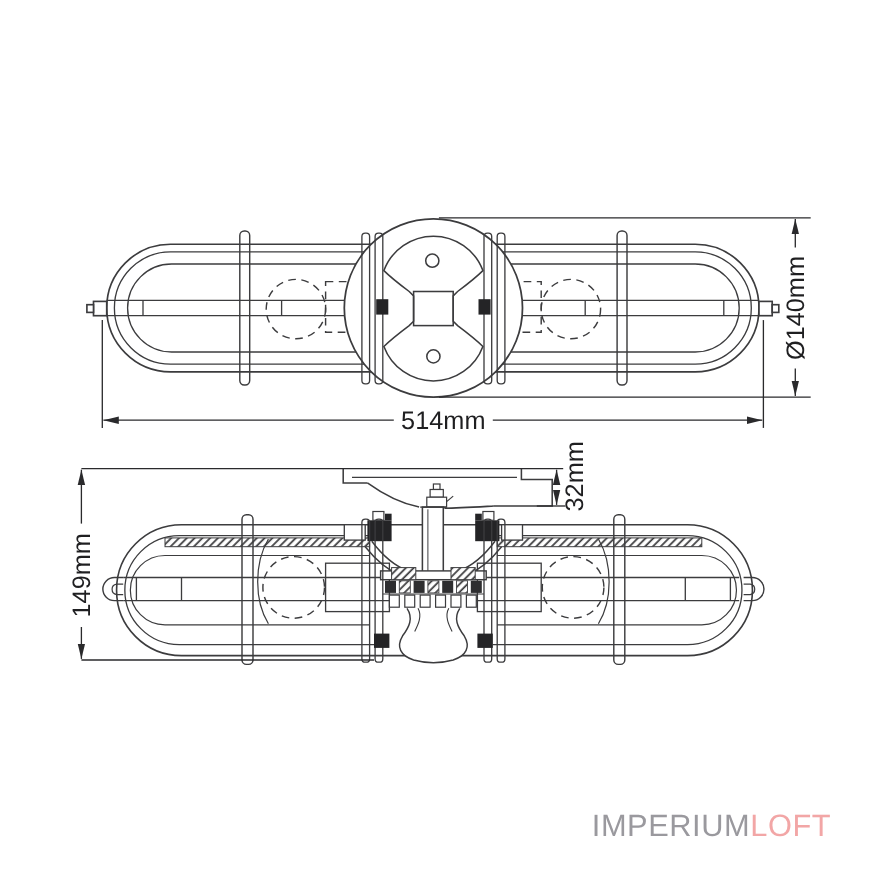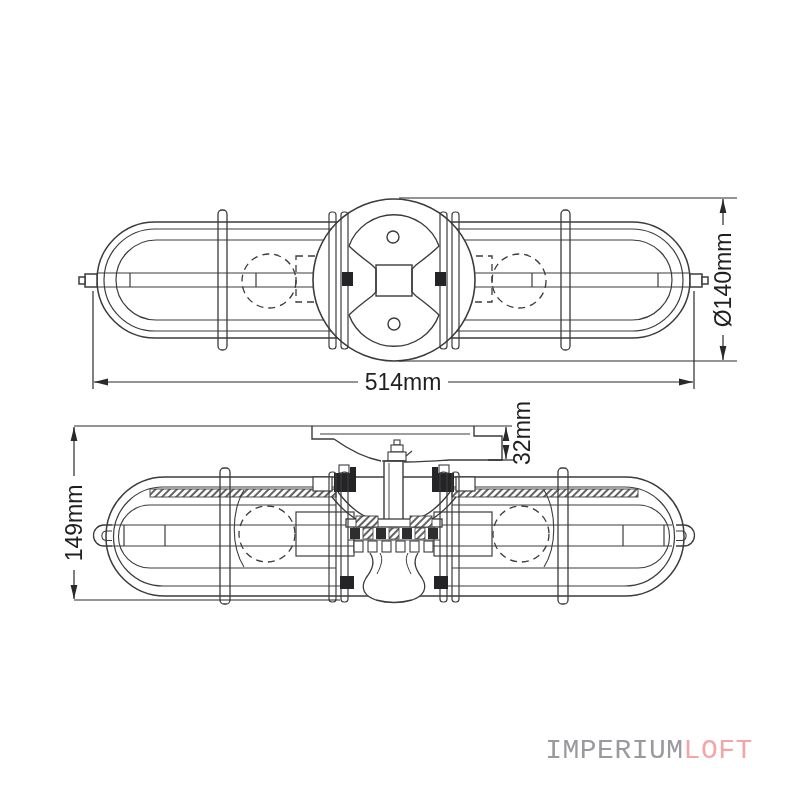--- a/index.html
+++ b/index.html
@@ -1,22 +1,22 @@
 <!DOCTYPE html>
 <html><head>
 <meta charset="utf-8">
 <style>
   html,body{margin:0;padding:0;background:#fff;}
   .stage{position:relative;width:800px;height:800px;background:#fff;overflow:hidden;
          font-family:"Liberation Sans", sans-serif;}
   svg{position:absolute;left:0;top:0;}
   .dim-text{font-family:"Liberation Sans", sans-serif;font-size:23px;}
   .logo{position:absolute;left:538px;top:735px;width:222px;height:32px;
-        font-family:Liberation Mono, monospace;font-size:28px;font-weight:400;
-        letter-spacing:0.5px;white-space:nowrap;text-align:center;}
+        font-family:Liberation Sans, sans-serif;font-size:28px;font-weight:400;
+        letter-spacing:0.5px;white-space:nowrap;text-align:left;}
   .logo .p1{color:#9a999e;}
   .logo .p2{color:#f2a6a6;}
 </style>
 </head>
 <body>
 
 <div class="stage">
 <svg width="800" height="800" viewBox="0 0 800 800">
   <defs>
     <marker id="arr" markerUnits="userSpaceOnUse" markerWidth="15" markerHeight="9" refX="14" refY="4.5" orient="auto">

